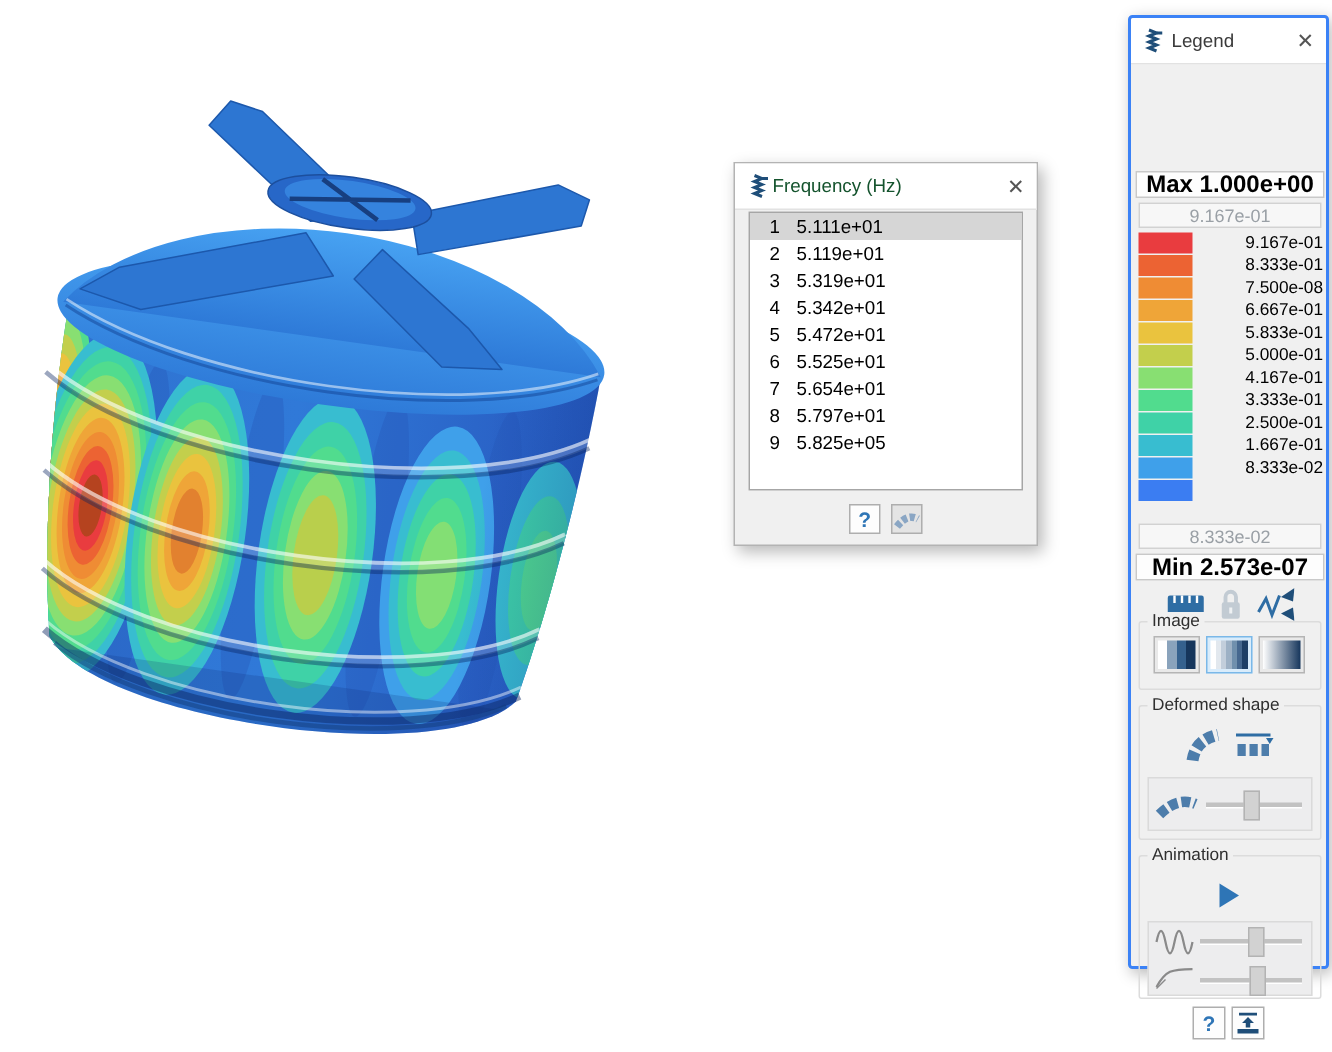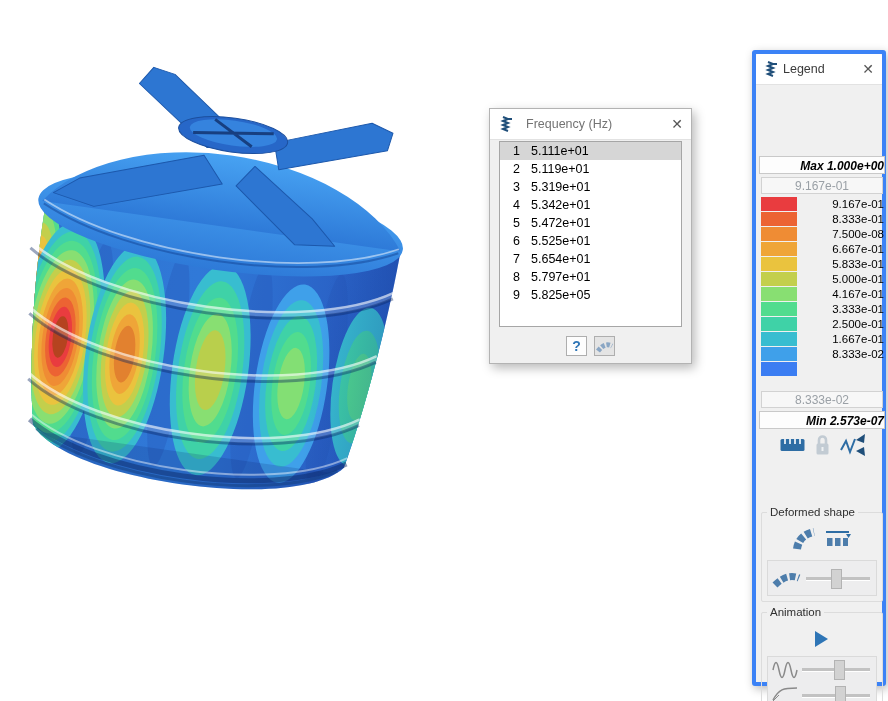--- a/index.html
+++ b/index.html
@@ -9,40 +9,40 @@
   .titlebar{display:flex;align-items:center;background:#ffffff;border-bottom:1px solid #e2e2e2;}
   .title-text{flex:1;font-size:12.5px;}
   .close-x{font-size:14px;color:#555;padding:0 8px;cursor:default;line-height:1;}
   .btn{display:flex;align-items:center;justify-content:center;border:1px solid #aeaeae;
        background:#fdfdfd;box-sizing:border-box;}
   .help-btn{color:#2e75b6;font-weight:bold;font-size:14px;}
   
   .freq{position:absolute;left:489px;top:108px;width:203px;height:256px;background:#f0f0f0;
         border:1px solid #b3b3b3;box-shadow:3px 4px 10px rgba(0,0,0,.28);box-sizing:border-box;}
   .freq .titlebar{height:30px;padding-left:9px;}
-  .freq .title-text{color:#737373;margin-left:14px;}
+  .freq .title-text{color:#14532d;margin-left:3px;}
   .freq-list{position:absolute;left:9px;top:32px;width:183px;height:186px;background:#fff;
              border:1px solid #a6a6a6;box-sizing:border-box;overflow:hidden;}
   .freq-row{display:flex;height:18px;line-height:18px;font-size:12.5px;}
   .freq-row.sel{background:#d6d6d6;}
   .freq-row .idx{width:20px;text-align:right;}
   .freq-row .val{margin-left:11px;}
   .freq-footer{position:absolute;left:0;bottom:7px;width:100%;display:flex;justify-content:center;gap:7px;}
   .freq-footer .btn{width:21px;height:20px;}
   .beam-btn{background:#e4e4e4;}
   
   .legend{position:absolute;left:752px;top:10px;width:134px;height:636px;background:#f0f0f0;
-          border:4px solid #3b82f6;border-radius:3px;box-shadow:2px 3px 10px rgba(0,0,0,.28);
-          box-sizing:border-box;margin-top:40px;}
+          border:2px solid #3b82f6;border-radius:3px;box-shadow:2px 3px 10px rgba(0,0,0,.28);
+          box-sizing:border-box;}
   .legend .titlebar{height:30px;padding-left:8px;border-radius:2px 2px 0 0;}
   .legend .title-text{color:#3a3a3a;margin-left:6px;}
   .lg-header{position:absolute;left:0;top:32px;width:100%;text-align:center;font-weight:bold;
              font-size:12.5px;line-height:17px;}
   .lg-box{position:absolute;left:3px;width:126px;height:18px;background:#fdfdfd;border:1px solid #c9c9c9;
-          text-align:right;font-weight:bold;font-size:12px;line-height:18px;box-sizing:border-box;font-style:italic;}
+          text-align:center;font-weight:bold;font-size:16px;line-height:18px;box-sizing:border-box;}
   .lg-field{position:absolute;left:5px;width:122px;height:17px;background:#f7f7f7;border:1px solid #d2d2d2;
             text-align:center;font-size:12px;color:#9aa0a6;box-sizing:border-box;padding:0;
             font-family:"Liberation Sans",sans-serif;}
   .scale{position:absolute;left:0;top:143px;width:132px;height:180px;}
   .swatch{position:absolute;left:5px;width:36px;height:14px;}
   .scale-lab{position:absolute;right:4px;height:14px;line-height:14px;font-size:11.5px;text-align:right;}
   .tools{position:absolute;top:378px;left:0;width:132px;display:flex;justify-content:center;
          align-items:center;gap:9px;}
   .groupbox{position:absolute;left:5px;width:122px;border:1px solid #dcdcdc;border-radius:2px;box-sizing:border-box;}
   .groupbox>.gb-label{position:absolute;top:-7px;left:5px;background:#f0f0f0;padding:0 3px;
@@ -295,20 +295,34 @@
         <rect x="2.5" y="9.5" width="12" height="11" rx="1.5" fill="#c2cbd3"></rect>
         <rect x="7.5" y="13" width="2" height="4" fill="#eef1f3"></rect>
       </svg>
       <svg width="25" height="26" viewBox="0 0 25 26">
         <path d="M1,18 L6,9 L10,20 L15,7" fill="none" stroke="#2e6da4" stroke-width="2"></path>
         <polygon points="16,8 25,2 24,11" fill="#1f4e79"></polygon>
         <polygon points="16,19 24,15 25,24" fill="#1f4e79"></polygon>
       </svg>
     </div>
 
+    <div class="groupbox" style="top:402px;height:46px;">
+      <span class="gb-label">Image</span>
+      <div class="img-buttons">
+        <div class="img-btn">
+            <div class="band band1"></div>
+          </div>
+        <div class="img-btn sel">
+            <div class="band band2"></div>
+          </div>
+        <div class="img-btn">
+            <div class="band band3"></div>
+          </div>
+      </div>
+    </div>
 
     <div class="groupbox" style="top:458px;height:90px;">
       <span class="gb-label">Deformed shape</span>
       <svg style="position:absolute;left:30px;top:14px;" width="26" height="26" viewBox="0 0 26 26">
         <path d="M5,22 Q7,8 22,5" fill="none" stroke="#4d7dab" stroke-width="8" stroke-dasharray="6 2.5"></path>
       </svg>
       <svg style="position:absolute;left:62px;top:16px;" width="28" height="22" viewBox="0 0 28 22">
         <rect x="2" y="2" width="23" height="2" fill="#2e6da4"></rect>
         <path d="M3,13 H24" fill="none" stroke="#4d7dab" stroke-width="8" stroke-dasharray="5.5 2.5"></path>
         <polygon points="22,5 27,5 24.5,9" fill="#2e6da4"></polygon>

